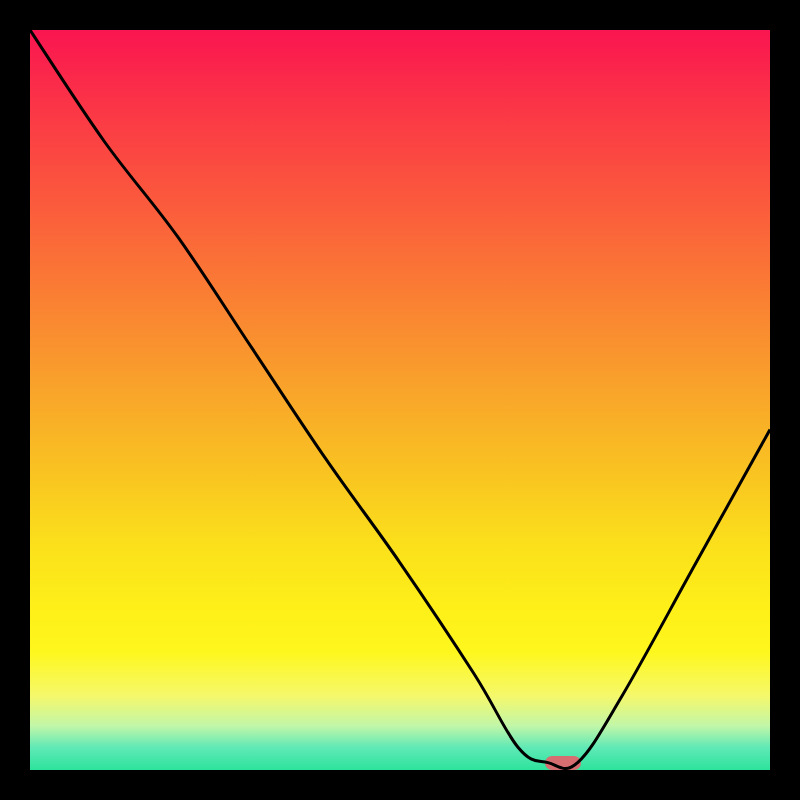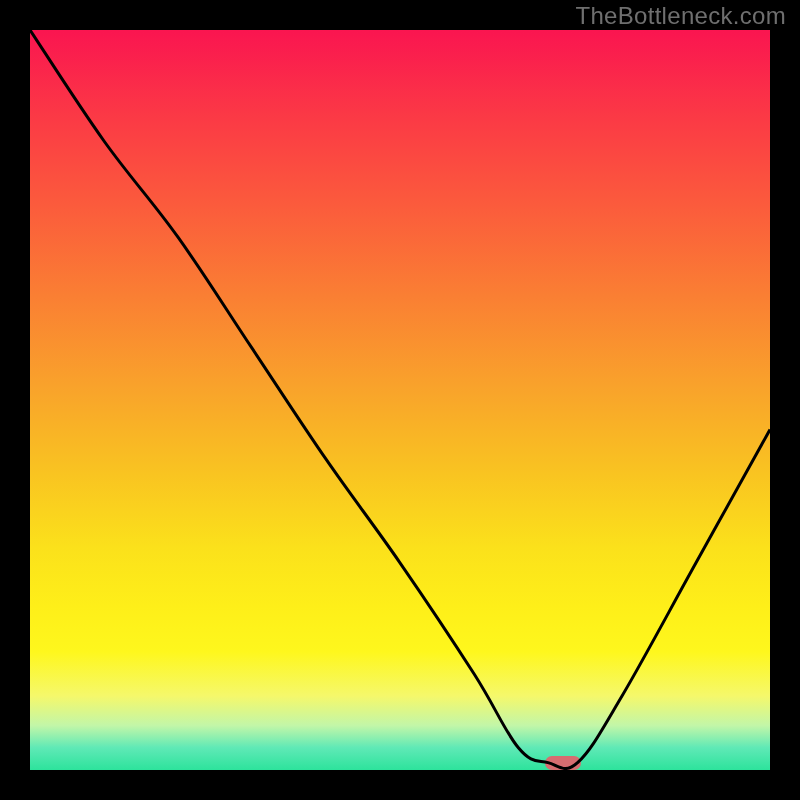--- a/index.html
+++ b/index.html
@@ -70,21 +70,20 @@
     background: #d66d70;
     z-index: 9;
     transform: translate(-50%, -50%);
   }
 </style>
 </head>
 <body>
 
 <div class="frame">
 
-  <div class="watermark">TheBottleneck.com</div>
 
   <div class="plot">
     <div class="gradient"></div>
 
     <div class="marker" id="marker" style="left: 532.8px; top: 732.6px;"></div>
 
     <svg class="curve-layer" viewBox="0 0 740 740" preserveAspectRatio="none">
       <path id="curvePath" d="M 0 0 C 13.32 19.98, 47.36 73.704, 74 111 C 100.64 148.296, 121.36 169.90400000000005, 148 207.20000000000005 C 174.64 244.49600000000004, 195.36 278.24000000000007, 222 318.20000000000005 C 248.64 358.16, 269.36 390.572, 296 429.2 C 322.64 467.828, 343.36 494.17199999999997, 370 532.8 C 396.64 571.428, 422.688 610.5, 444 643.8 C 465.312 677.0999999999999, 475.08000000000004 701.8159999999999, 488.40000000000003 717.8 C 501.72 733.784, 507.344 729.936, 518 732.6 C 528.656 735.264, 534.28 744.5880000000001, 547.6 732.6 C 560.9200000000001 720.612, 570.688 701.964, 592 666 C 613.312 630.036, 639.36 580.752, 666 532.8 C 692.64 484.84799999999996, 726.68 423.57599999999996, 740 399.59999999999997" fill="none" stroke="#000" stroke-width="3"></path>
     </svg>
   </div>

